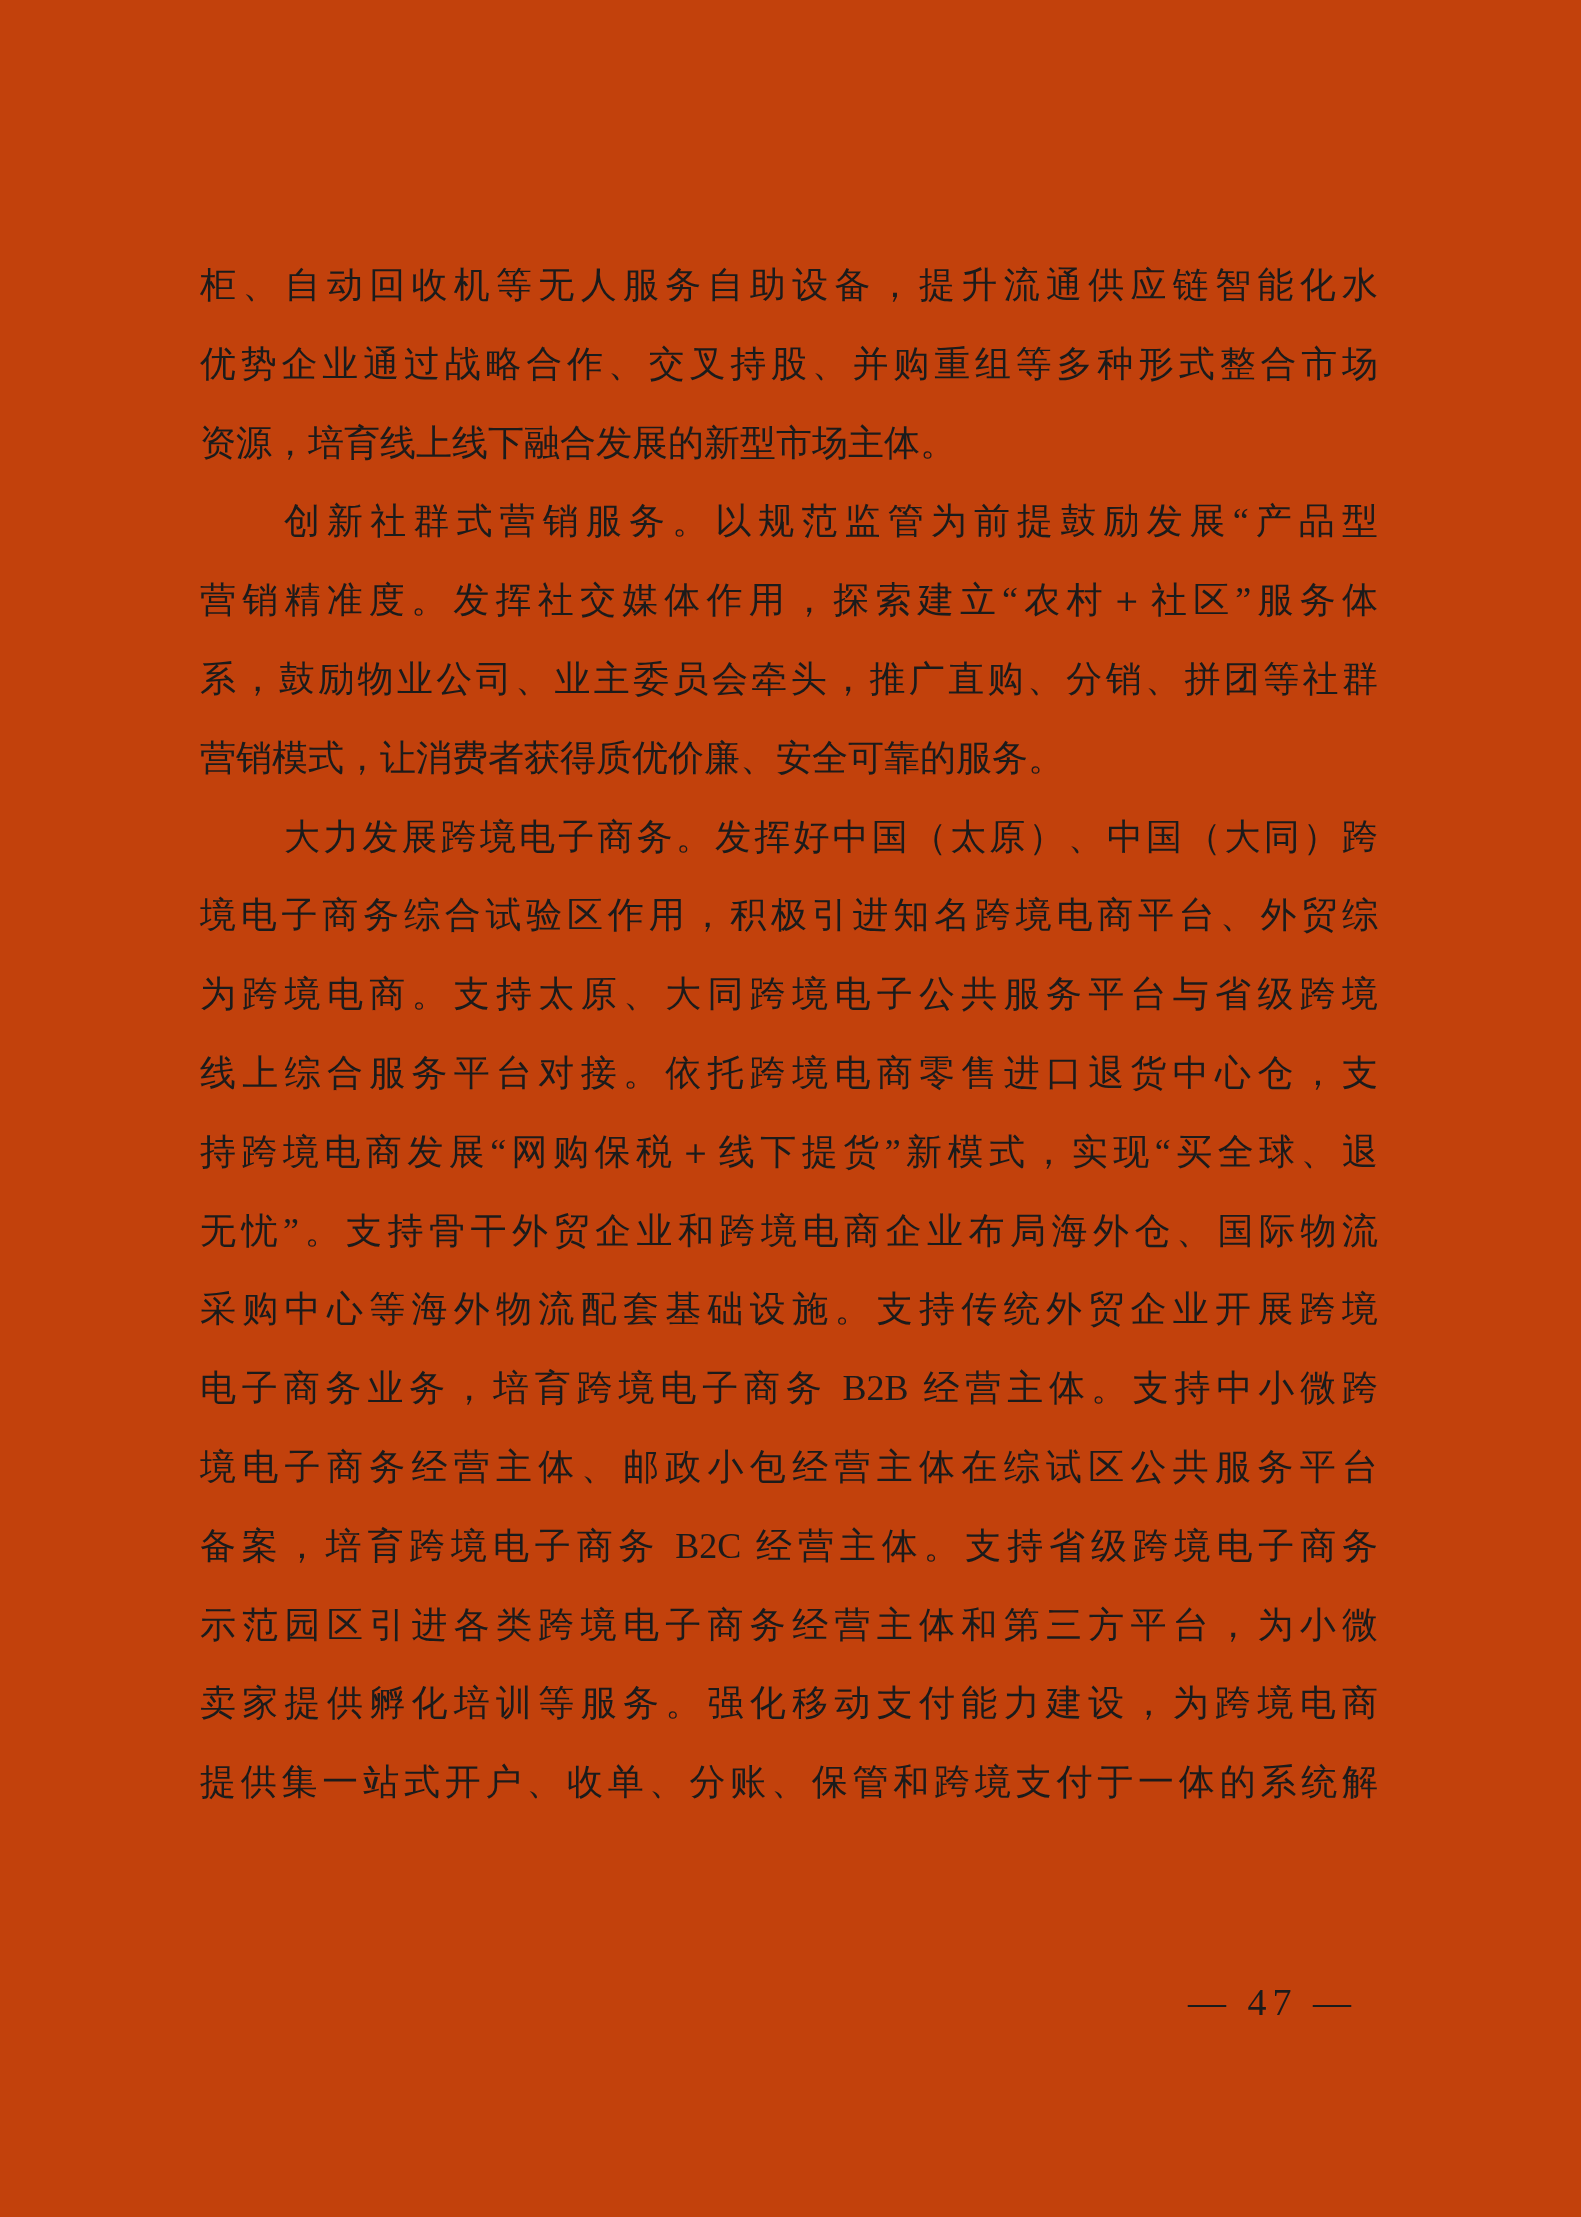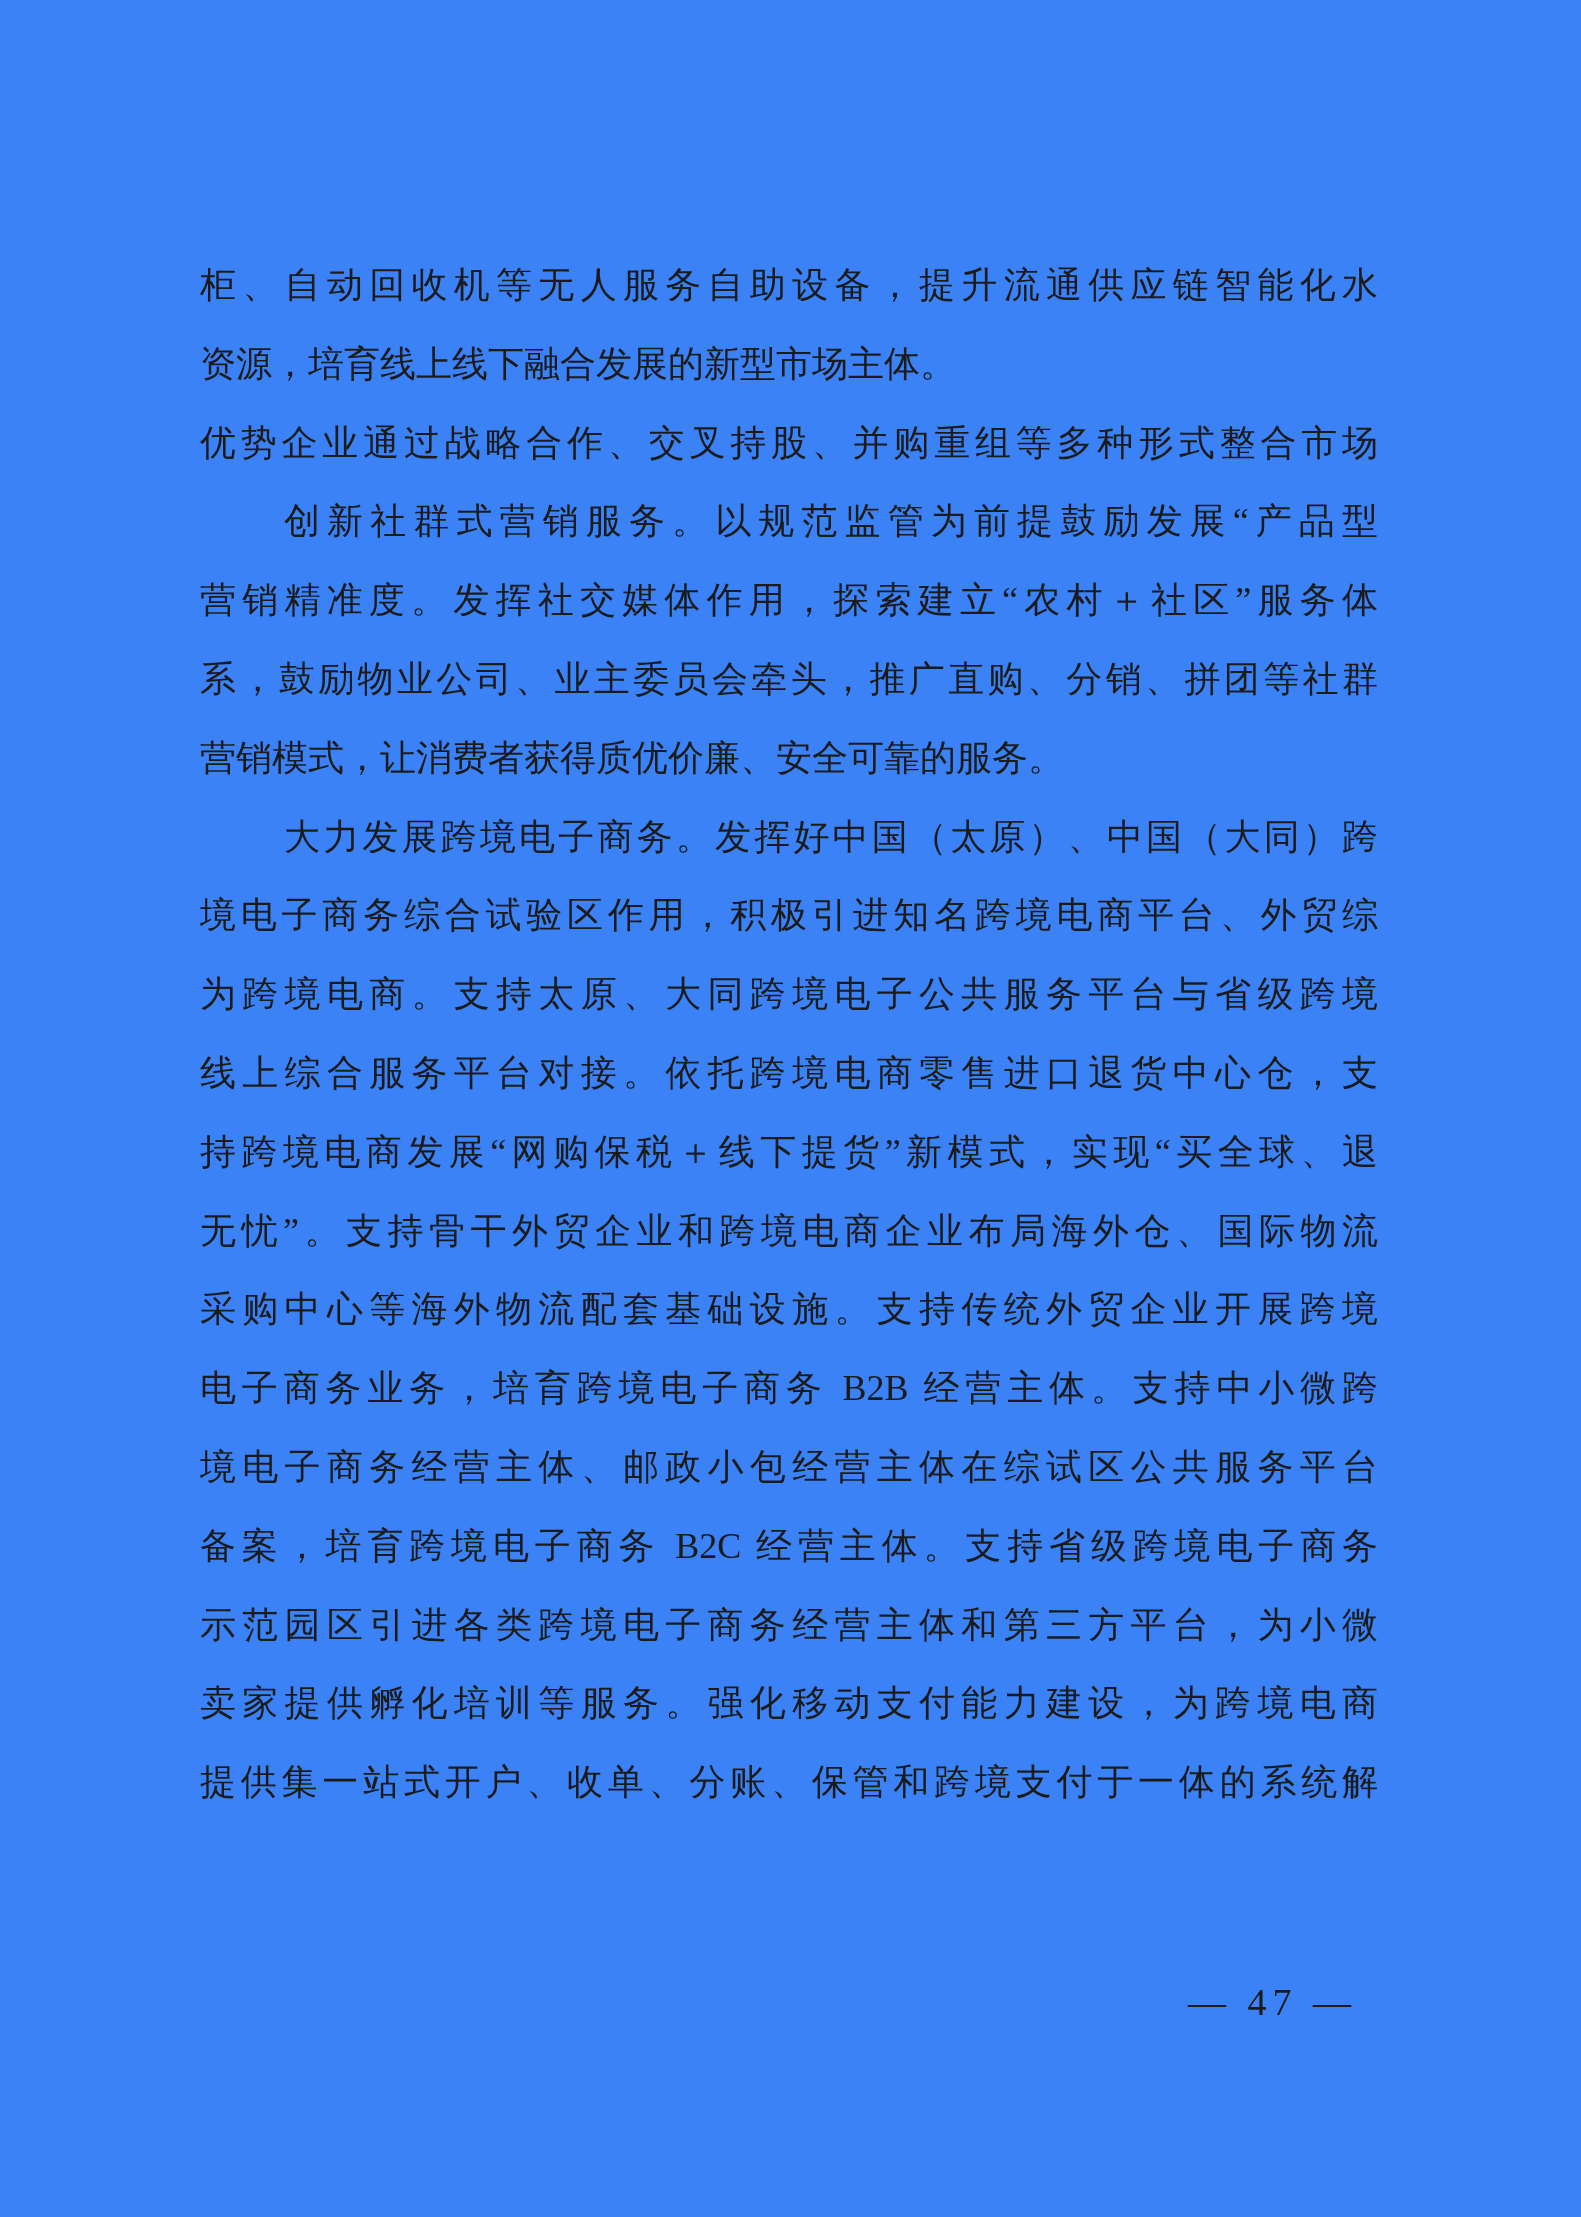--- a/index.html
+++ b/index.html
@@ -5,21 +5,21 @@
   html, body {
     margin: 0;
     padding: 0;
     background: #e8e8e8;
   }
   .page {
     position: relative;
     width: 1581px;
     height: 2217px;
     margin: 0 auto;
-    background: #3b82f6;
+    background: #c2410c;
     overflow: hidden;
     font-family: "Liberation Serif", "DejaVu Serif", serif;
     color: #1b1b1b;
   }
   .body-text {
     position: absolute;
     left: 200px;
     top: 246px;
     width: 1178px;
   }
@@ -54,22 +54,22 @@
     white-space: nowrap;
   }
 </style>
 </head>
 <body>
 
 <div class="page">
   <div class="body-text">
 
     <div class="line">柜、自动回收机等无人服务自助设备，提升流通供应链智能化水</div>
+    <div class="line">优势企业通过战略合作、交叉持股、并购重组等多种形式整合市场</div>
     <div class="line end">资源，培育线上线下融合发展的新型市场主体。</div>
-    <div class="line">优势企业通过战略合作、交叉持股、并购重组等多种形式整合市场</div>
 
     <div class="line indent">创新社群式营销服务。以规范监管为前提鼓励发展“产品型</div>
     <div class="line">营销精准度。发挥社交媒体作用，探索建立“农村＋社区”服务体</div>
     <div class="line">系，鼓励物业公司、业主委员会牵头，推广直购、分销、拼团等社群</div>
     <div class="line end">营销模式，让消费者获得质优价廉、安全可靠的服务。</div>
 
     <div class="line indent">大力发展跨境电子商务。发挥好中国（太原）、中国（大同）跨</div>
     <div class="line">境电子商务综合试验区作用，积极引进知名跨境电商平台、外贸综</div>
     <div class="line">为跨境电商。支持太原、大同跨境电子公共服务平台与省级跨境</div>
     <div class="line">线上综合服务平台对接。依托跨境电商零售进口退货中心仓，支</div>

